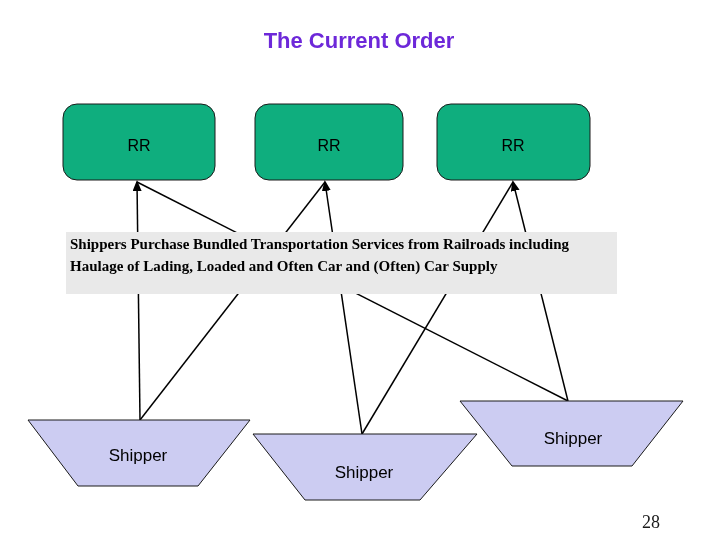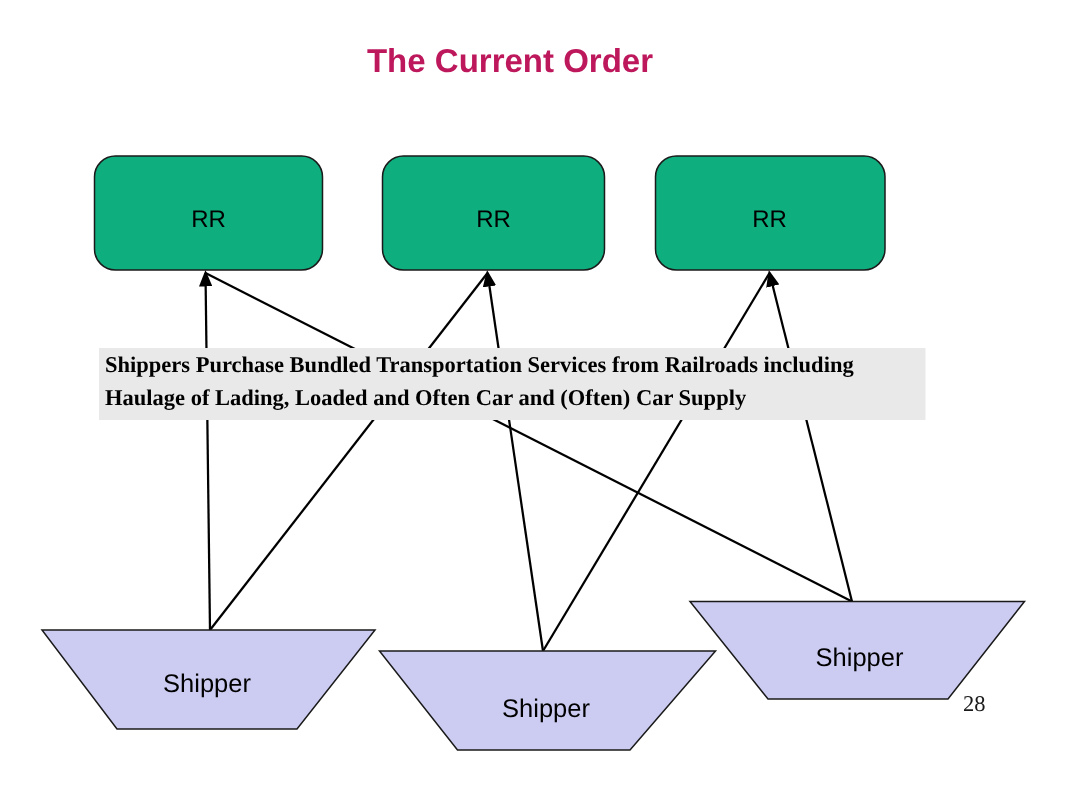--- a/index.html
+++ b/index.html
@@ -9,44 +9,45 @@
     background:#ffffff;
     overflow:hidden;
     font-family:"Liberation Sans", sans-serif;
   }
   .title{
     position:absolute;
     left:0;top:28px;width:680px;
     text-align:center;
     font-size:22px;
     font-weight:bold;
-    color:#be185d;
+    color:#6d28d9;
     letter-spacing:0px;
+    padding-left:19px;
   }
   .diagram-svg{position:absolute;left:0;top:0;z-index:1;}
   .banner{
     position:absolute;
     left:66px;top:232px;
-    width:551px;height:48px;
+    width:551px;height:62px;
     background:#e9e9e9;
     z-index:3;
     font-family:"Liberation Serif", serif;
     font-weight:bold;
     font-size:15px;
     line-height:22px;
     color:#000;
     padding:1px 0 0 4px;
     box-sizing:border-box;
     white-space:nowrap;
   }
   .page-number{
     position:absolute;
-    left:642px;top:462px;
+    left:642px;top:512px;
     font-family:"Liberation Serif", serif;
-    font-size:15px;
+    font-size:18px;
     color:#1a1a1a;
     z-index:2;
   }
   .node-label{
     font-family:"Liberation Sans", sans-serif;
     fill:#000;
   }
   .rr-label{font-size:16px;}
   .shipper-label{font-size:17px;}
 </style>

